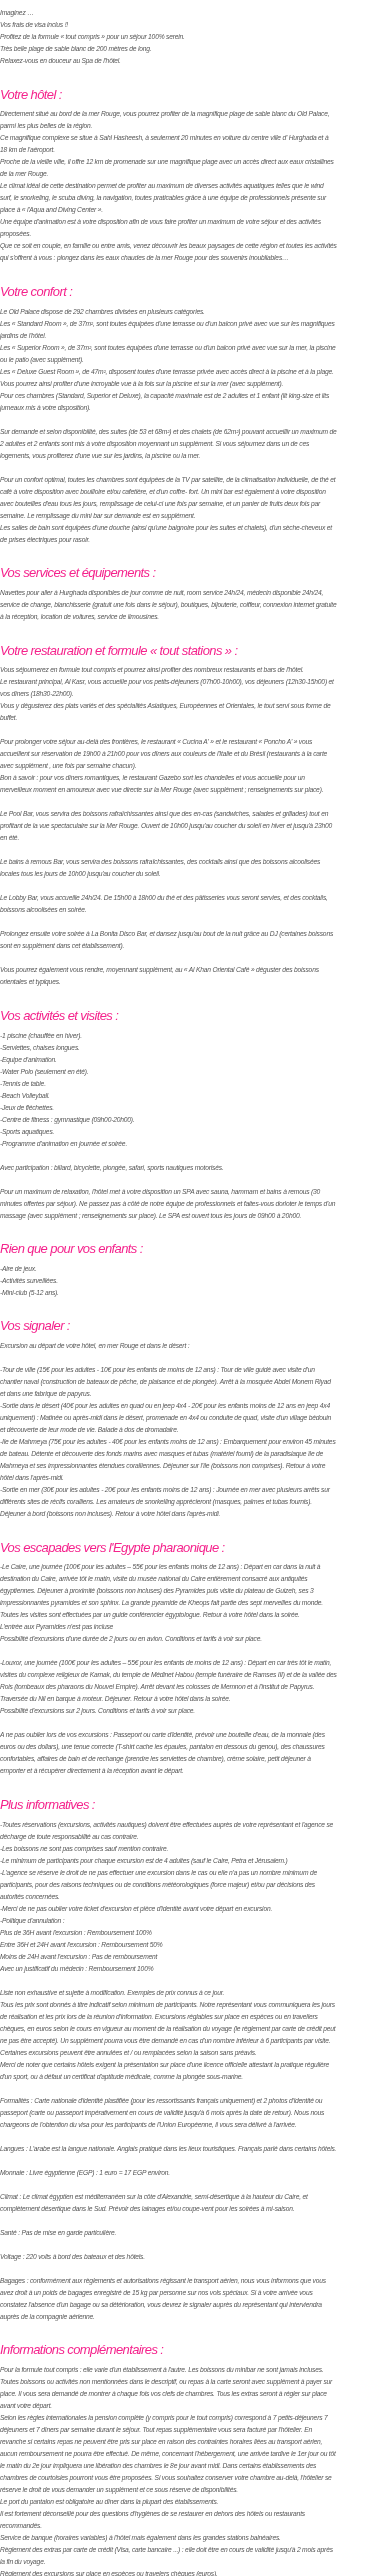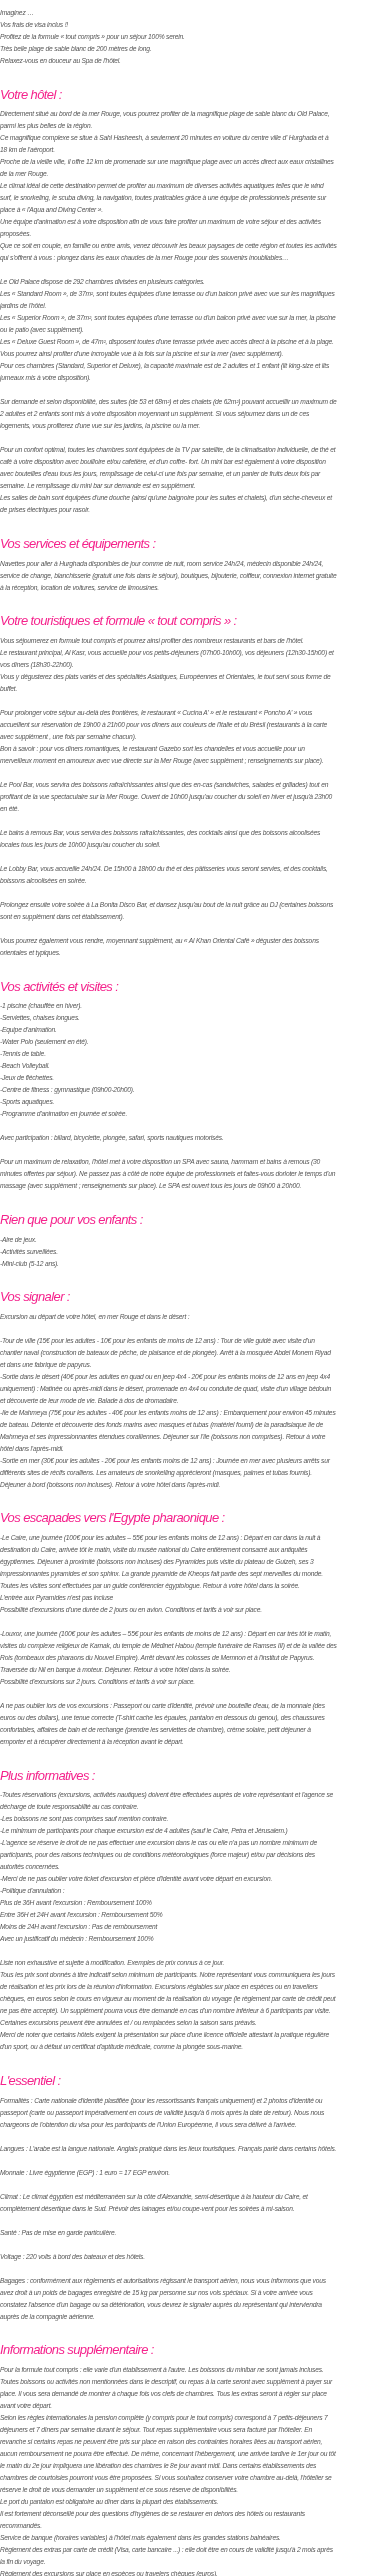--- a/index.html
+++ b/index.html
@@ -49,20 +49,21 @@
           <p class="line">Ce magnifique complexe se situe à Sahl Hasheesh, à seulement 20 minutes en voiture du centre ville d' Hurghada et à 18 km de l'aéroport.</p>
           <p class="line">Proche de la vieille ville, il offre 12 km de promenade sur une magnifique plage avec un accès direct aux eaux cristallines de la mer Rouge.</p>
           <p class="line">Le climat idéal de cette destination permet de profiter au maximum de diverses activités aquatiques telles que le wind surf, le snorkeling, le scuba diving, la navigation, toutes praticables grâce à une équipe de professionnels présente sur place à « l'Aqua and Diving Center ».</p>
           <p class="line">Une équipe d'animation est à votre disposition afin de vous faire profiter un maximum de votre séjour et des activités proposées.</p>
           <p class="line">Que ce soit en couple, en famille ou entre amis, venez découvrir les beaux paysages de cette région et toutes les activités qui s'offrent à vous : plongez dans les eaux chaudes de la mer Rouge pour des souvenirs inoubliables…</p>
         </div>
       </div>
   </div>
 
   <div class="section">
+    <h2 class="section-title">Votre confort :</h2>
     <div class="paras">
         <div class="para">
           <p class="line">Le Old Palace dispose de 292 chambres divisées en plusieurs catégories.</p>
           <p class="line">Les « Standard  Room », de 37m², sont toutes équipées d'une terrasse ou d'un balcon privé avec vue sur les magnifiques jardins de l'hôtel.</p>
           <p class="line">Les « Superior  Room », de 37m², sont toutes équipées d'une terrasse ou d'un balcon privé avec vue sur la mer, la piscine ou le patio (avec supplément).</p>
           <p class="line">Les « Deluxe Guest Room », de 47m², disposent toutes d'une terrasse privée avec accès direct à la piscine et à la plage. Vous pourrez ainsi profiter d'une incroyable vue à la fois sur la piscine et sur la mer (avec supplément).</p>
           <p class="line">Pour ces chambres (Standard, Superior et Deluxe), la capacité maximale est de 2 adultes et 1 enfant (lit king-size et lits jumeaux mis à votre disposition).</p>
         </div>
         <div class="para">
           <p class="line">Sur demande et selon disponibilité, des suites (de 53 et 68m²) et des chalets (de 62m²) pouvant accueillir un maximum de 2 adultes et 2 enfants sont mis à votre disposition moyennant un supplément. Si vous séjournez dans un de ces logements, vous profiterez d'une vue sur les jardins, la piscine ou la mer.</p>
@@ -77,21 +78,21 @@
   <div class="section">
     <h2 class="section-title">Vos services et équipements :</h2>
     <div class="paras">
         <div class="para">
           <p class="line">Navettes pour aller à Hurghada disponibles de jour comme de nuit, room service 24h/24, médecin disponible 24h/24, service de change, blanchisserie (gratuit une fois dans le séjour), boutiques, bijouterie, coiffeur, connexion internet gratuite à la réception, location de voitures, service de limousines.</p>
         </div>
       </div>
   </div>
 
   <div class="section">
-    <h2 class="section-title">Votre touristiques et formule « tout compris » :</h2>
+    <h2 class="section-title">Votre restauration et formule « tout stations » :</h2>
     <div class="paras">
         <div class="para">
           <p class="line">Vous séjournerez en formule  tout compris et pourrez ainsi profiter des nombreux restaurants et bars de l'hôtel.</p>
           <p class="line">Le restaurant principal, Al Kasr, vous accueille pour vos petits-déjeuners (07h00-10h00), vos déjeuners (12h30-15h00) et vos dîners (18h30-22h00).</p>
           <p class="line">Vous y dégusterez des plats variés et des spécialités Asiatiques, Européennes et Orientales, le tout servi sous forme de buffet.</p>
         </div>
         <div class="para">
           <p class="line">Pour prolonger votre séjour au-delà des frontières, le restaurant « Cucina A' » et le restaurant « Poncho A' » vous accueillent sur réservation de 19h00 à 21h00 pour vos dîners aux couleurs de l'Italie et du Brésil (restaurants à la carte avec supplément , une fois par semaine chacun).</p>
           <p class="line">Bon à savoir : pour vos dîners romantiques, le restaurant Gazebo sort les chandelles et vous accueille pour un merveilleux moment en amoureux avec vue directe sur la Mer Rouge (avec supplément ; renseignements sur place).</p>
         </div>
@@ -203,21 +204,20 @@
         <div class="para">
           <p class="line">Liste non exhaustive et sujette à modification. Exemples de prix connus à ce jour.</p>
           <p class="line">Tous les prix sont donnés à titre indicatif selon minimum de participants. Notre représentant vous communiquera les jours de réalisation et les prix lors de la réunion d'information. Excursions réglables sur place en espèces ou en travellers chèques, en euros selon le cours en vigueur au moment de la réalisation du voyage (le règlement par carte de crédit peut ne pas être accepté). Un supplément pourra vous être demandé en cas d'un nombre inférieur à 6 participants par visite.</p>
           <p class="line">Certaines excursions peuvent être annulées et / ou remplacées selon la saison sans préavis.</p>
           <p class="line">Merci de noter que certains hôtels exigent la présentation sur place d'une licence officielle attestant la pratique régulière d'un sport, ou à défaut un certificat d'aptitude médicale, comme la plongée sous-marine.</p>
         </div>
       </div>
   </div>
 
   <div class="section">
-    <h2 class="section-title">L'essentiel :</h2>
     <div class="paras">
         <div class="para">
           <p class="line">Formalités : Carte nationale d'identité plastifiée (pour les ressortissants français uniquement) et 2 photos d'identité ou passeport (carte ou passeport impérativement en cours de validité jusqu'à 6 mois après la date de retour). Nous nous chargeons de l'obtention du visa pour les participants de l'Union Européenne, il vous sera délivré à l'arrivée.</p>
         </div>
         <div class="para">
           <p class="line">Langues : L'arabe est la langue nationale. Anglais pratiqué dans les lieux touristiques. Français parlé dans certains hôtels.</p>
         </div>
         <div class="para">
           <p class="line">Monnaie : Livre égyptienne (EGP) : 1 euro = 17 EGP environ.</p>
         </div>
@@ -230,21 +230,21 @@
         <div class="para">
           <p class="line">Voltage : 220 volts à bord des bateaux et des hôtels.</p>
         </div>
         <div class="para">
           <p class="line">Bagages : conformément aux règlements et autorisations régissant le transport aérien, nous vous informons que vous avez droit à un poids de bagages enregistré de 15 kg par personne sur nos vols spéciaux. Si à votre arrivée vous constatez l'absence d'un bagage ou sa détérioration, vous devrez le signaler auprès du représentant qui interviendra auprès de la compagnie aérienne.</p>
         </div>
       </div>
   </div>
 
   <div class="section">
-    <h2 class="section-title">Informations supplémentaire :</h2>
+    <h2 class="section-title">Informations complémentaires :</h2>
     <div class="paras">
         <div class="para">
           <p class="line">Pour la formule tout compris : elle varie d'un établissement à l'autre. Les boissons du minibar ne sont jamais incluses. Toutes boissons ou activités non mentionnées dans le descriptif, ou repas à la carte seront avec supplément à payer sur place. Il vous sera demandé de montrer à chaque fois vos clefs de chambres. Tous les extras seront à régler sur place avant votre départ.</p>
           <p class="line">Selon les règles internationales la pension complète (y compris pour le tout compris) correspond à 7 petits-déjeuners 7 déjeuners et 7 dîners par semaine durant le séjour. Tout repas supplémentaire vous sera facturé par l'hôtelier. En revanche si certains repas ne peuvent être pris sur place en raison des contraintes horaires liées au transport aérien, aucun remboursement ne pourra être effectué. De même, concernant l'hébergement, une arrivée tardive le 1er jour ou tôt le matin du 2e jour impliquera une libération des chambres le 8e jour avant midi. Dans certains établissements des chambres de courtoisies pourront vous être proposées. Si vous souhaitez conserver votre chambre au-delà, l'hôtelier se réserve le droit de vous demander un supplément et ce sous réserve de disponibilités.</p>
           <p class="line">Le port du pantalon est obligatoire au dîner dans la plupart des établissements.</p>
           <p class="line">Il est fortement déconseillé pour des questions d'hygiènes de se restaurer en dehors des hôtels ou restaurants recommandés.</p>
           <p class="line">Service de banque (horaires variables) à l'hôtel mais également dans les grandes stations balnéaires.</p>
           <p class="line">Règlement des extras par carte de crédit (Visa, carte bancaire ...) : elle doit être en cours de validité jusqu'à 2 mois après la fin du voyage.</p>
           <p class="line">Règlement des excursions sur place en espèces ou travelers chèques (euros).</p>
         </div>

